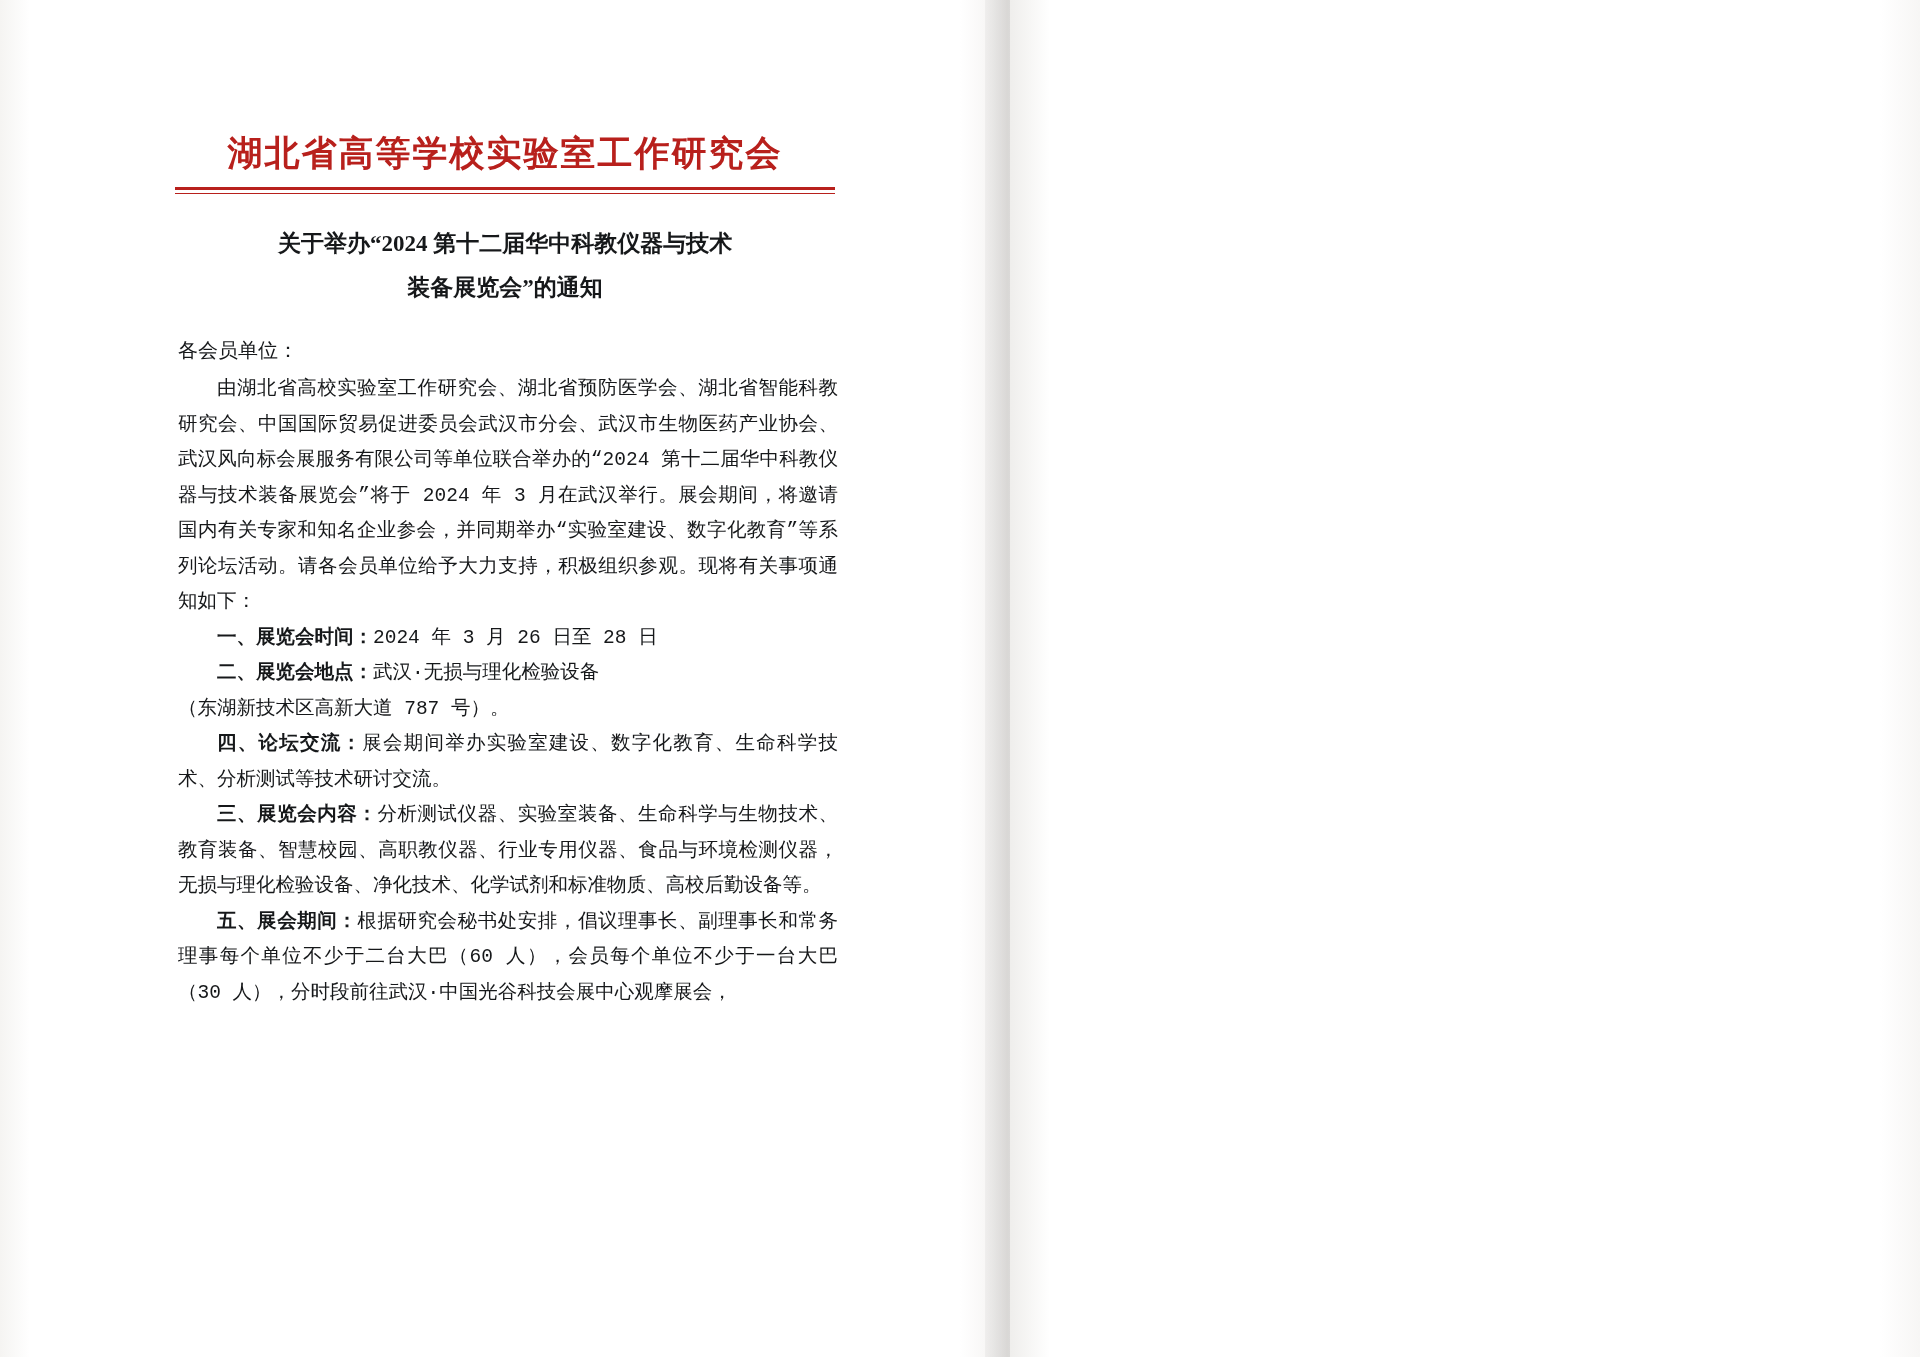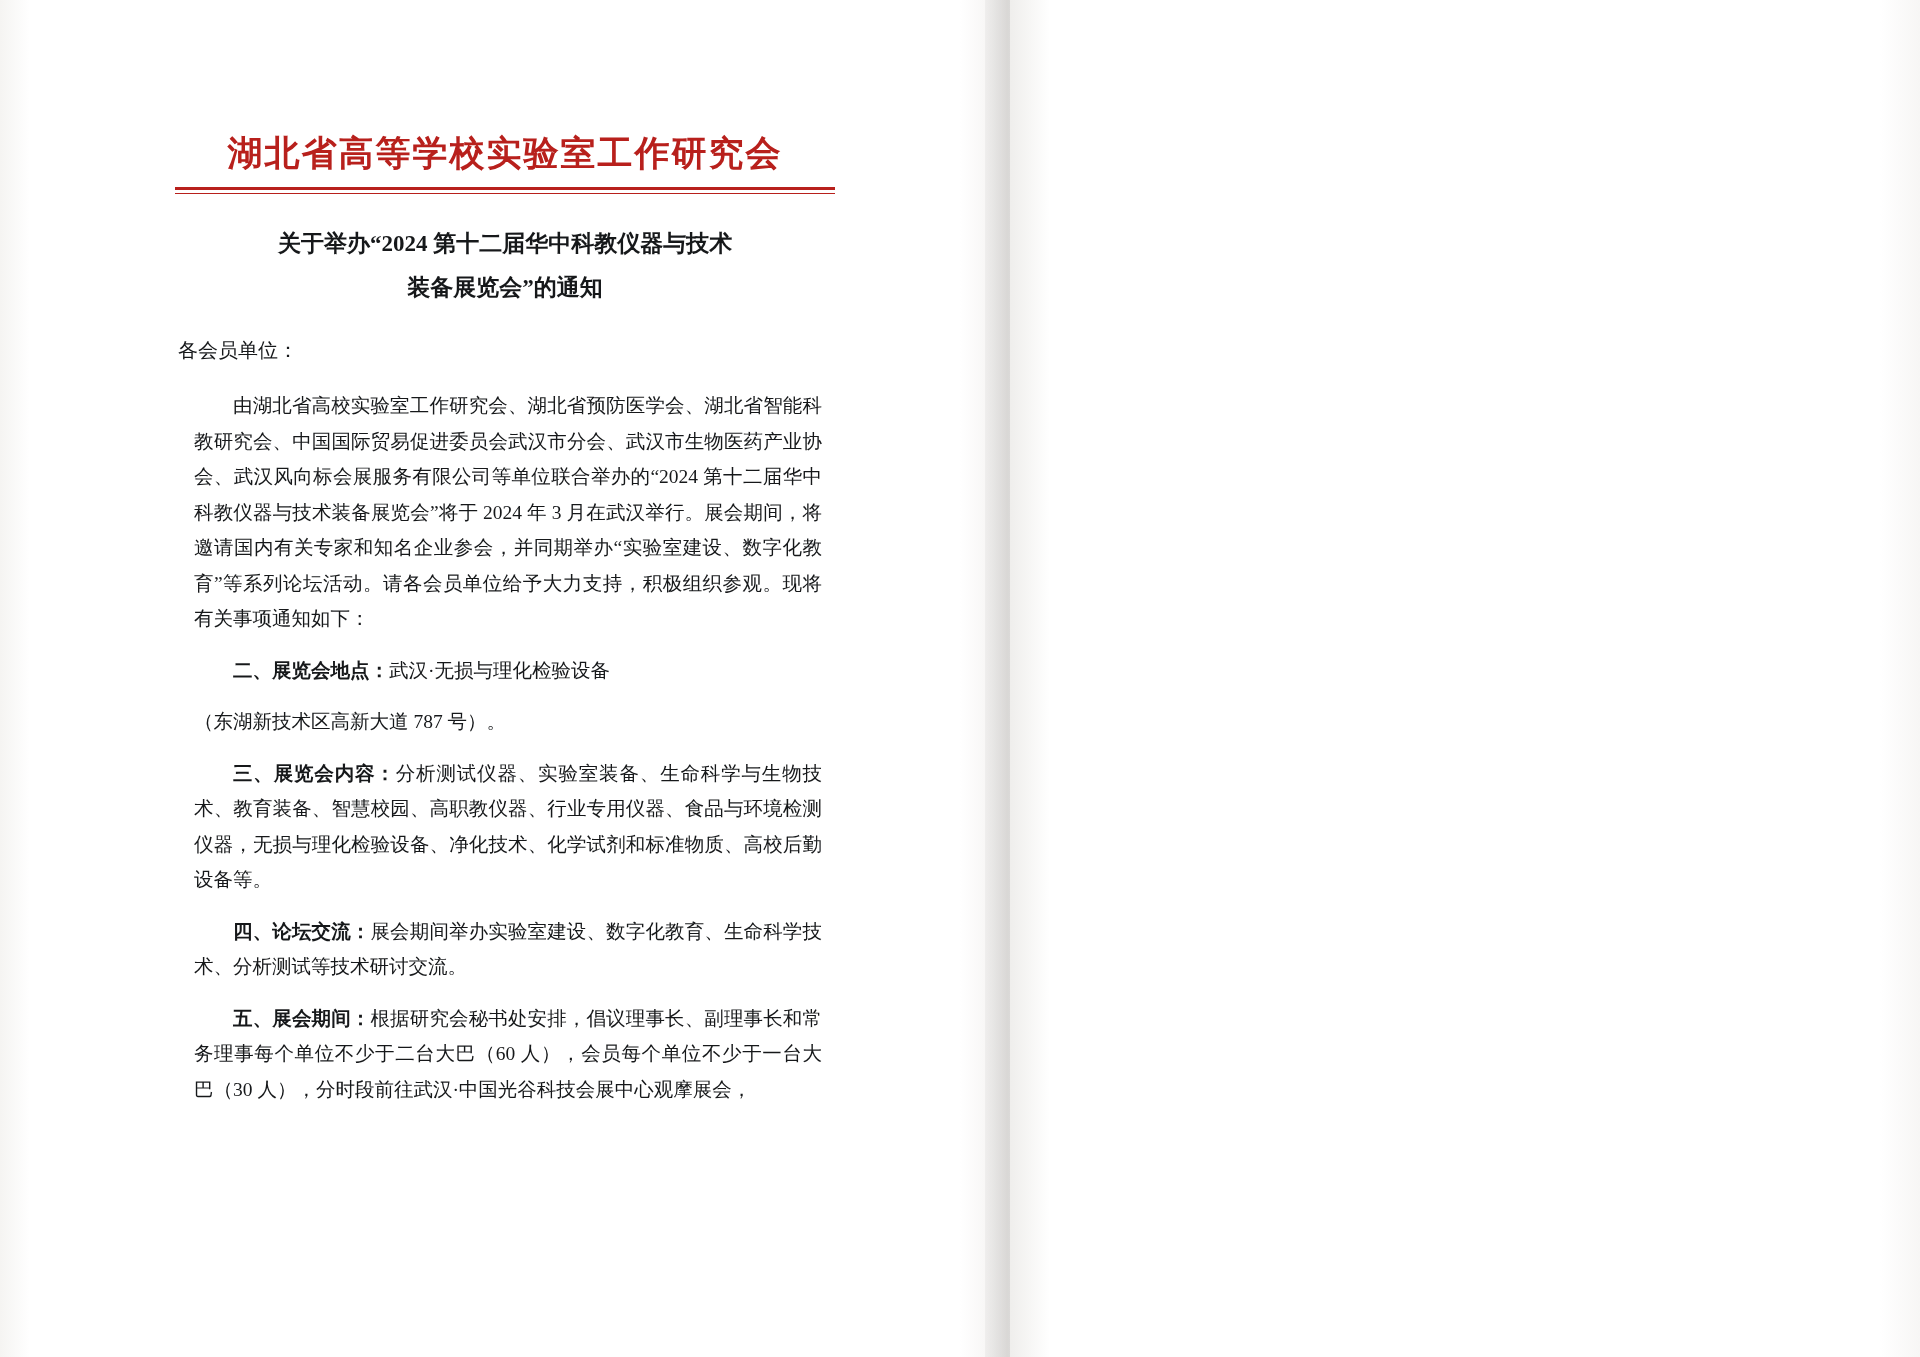--- a/index.html
+++ b/index.html
@@ -100,21 +100,22 @@
     position: absolute;
     left: 178px;
     top: 372px;
     width: 660px;
     font-size: 19.5px;
     line-height: 35.5px;
     color: #16181a;
     text-align: justify;
   }
   .body-left p {
-    margin: 16px;
+    margin: 0;
+    font-family: Liberation Mono, monospace;
   }
   .indent {
     text-indent: 2em;
   }
   .lbl {
     font-weight: bold;
   }
 </style>
 </head>
 <body>
@@ -132,35 +133,38 @@
     <div class="doc-title">
       <div>关于举办“2024 第十二届华中科教仪器与技术</div>
       <div>装备展览会”的通知</div>
     </div>
 
     <div class="salutation">各会员单位：</div>
 
     <div class="body-left">
       <p class="indent">由湖北省高校实验室工作研究会、湖北省预防医学会、湖北省智能科教研究会、中国国际贸易促进委员会武汉市分会、武汉市生物医药产业协会、武汉风向标会展服务有限公司等单位联合举办的“2024 第十二届华中科教仪器与技术装备展览会”将于 2024 年 3 月在武汉举行。展会期间，将邀请国内有关专家和知名企业参会，并同期举办“实验室建设、数字化教育”等系列论坛活动。请各会员单位给予大力支持，积极组织参观。现将有关事项通知如下：</p>
 
+      <p class="indent">
+        <span class="lbl">一、展览会时间：</span><span>2024 年 3 月 26 日至 28 日</span>
+      </p>
 
       <p class="indent">
         <span class="lbl">二、展览会地点：</span><span>武汉·无损与理化检验设备</span>
       </p>
 
       <p>
         <span>（东湖新技术区高新大道 787 号）。</span>
       </p>
 
       <p class="indent">
-        <span class="lbl">三、展览会内容：</span><span>分析测试仪器、实验室装备、生命科学与生物技术、教育装备、智慧校园、高职教仪器、行业专用仪器、食品与环境检测仪器，无损与理化检验设备、净化技术、化学试剂和标准物质、高校后勤设备等。</span>
+        <span class="lbl">四、论坛交流：</span><span>展会期间举办实验室建设、数字化教育、生命科学技术、分析测试等技术研讨交流。</span>
       </p>
 
       <p class="indent">
-        <span class="lbl">四、论坛交流：</span><span>展会期间举办实验室建设、数字化教育、生命科学技术、分析测试等技术研讨交流。</span>
+        <span class="lbl">三、展览会内容：</span><span>分析测试仪器、实验室装备、生命科学与生物技术、教育装备、智慧校园、高职教仪器、行业专用仪器、食品与环境检测仪器，无损与理化检验设备、净化技术、化学试剂和标准物质、高校后勤设备等。</span>
       </p>
 
       <p class="indent">
         <span class="lbl">五、展会期间：</span><span>根据研究会秘书处安排，倡议理事长、副理事长和常务理事每个单位不少于二台大巴（60 人），会员每个单位不少于一台大巴（30 人），分时段前往武汉·中国光谷科技会展中心观摩展会，</span>
       </p>
     </div>
   </div>
 
   <div class="gutter"></div>
 

